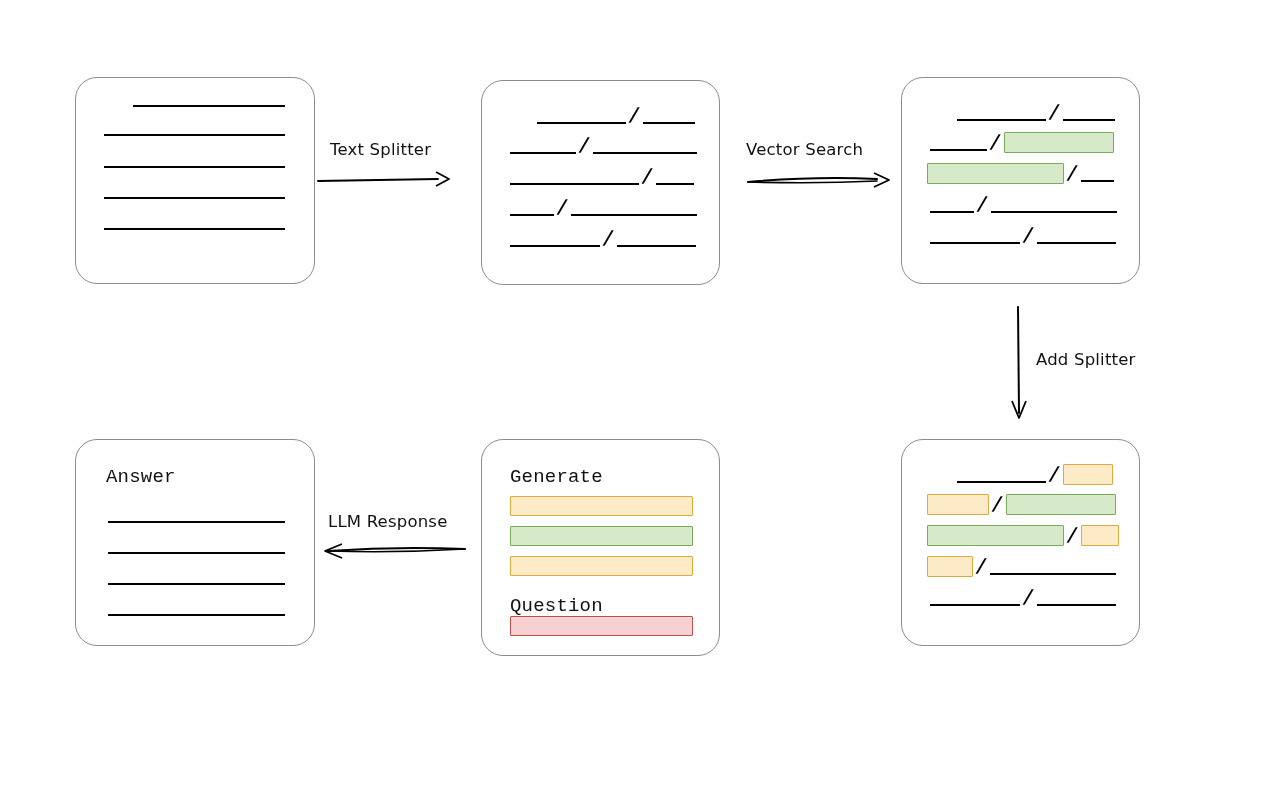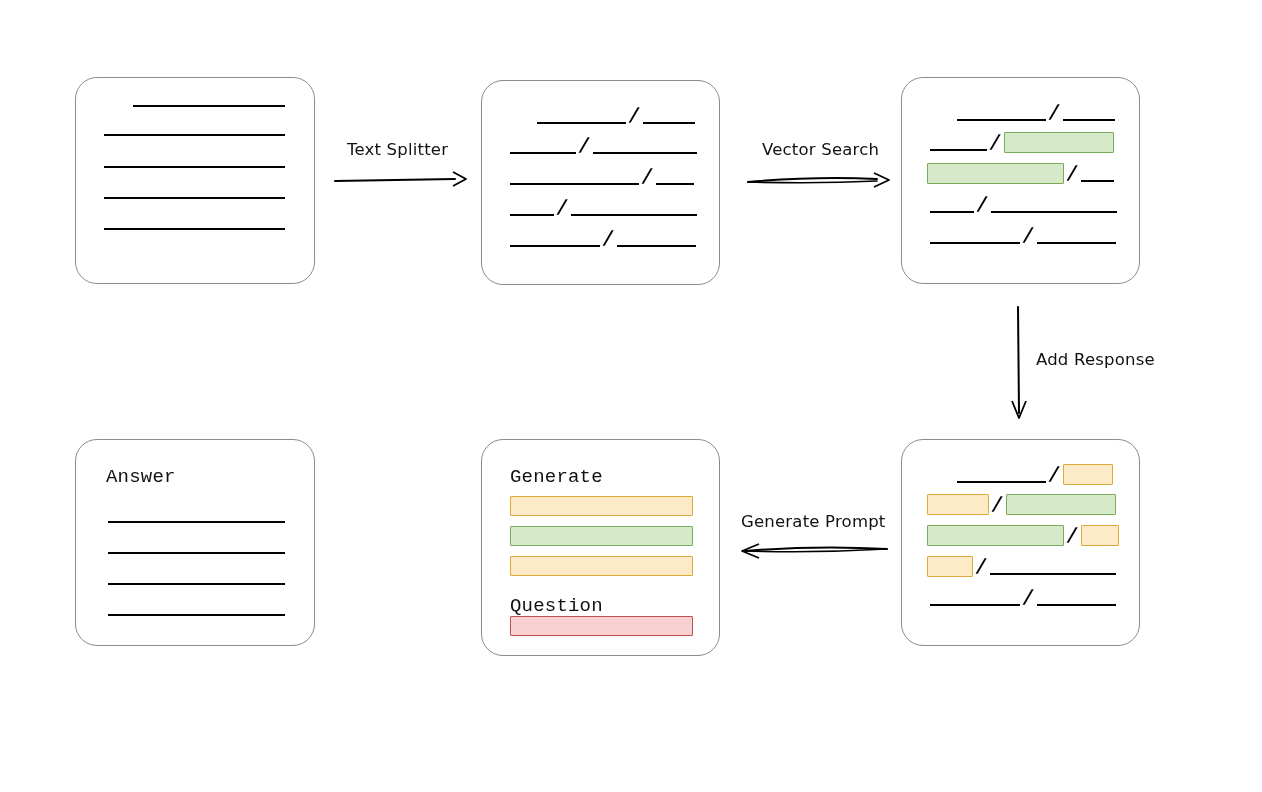--- a/index.html
+++ b/index.html
@@ -130,21 +130,21 @@
       </div>
       <div class="row" style="left:28px; top:98px;">
         <span class="seg-line" style="width:181px;"></span>
       </div>
       <div class="row" style="left:28px; top:129px;">
         <span class="seg-line" style="width:181px;"></span>
       </div>
     </div>
   </div>
 
-  <div class="arrow-wrap" style="left:333px; top:140px; width:140px; height:50px;">
+  <div class="arrow-wrap" style="left:316px; top:140px; width:140px; height:50px;">
     <div class="arrow-label" style="left:14px; top:0px;">Text Splitter</div>
     <svg class="arrow-svg" width="140" height="22" style="left:0; top:28px;">
       <path d="M2,13 L122,11" stroke="#000" stroke-width="2" fill="none" stroke-linecap="round"></path>
       <path d="M120,4 L133,11 L120,18" stroke="#000" stroke-width="1.8" fill="none" stroke-linejoin="round"></path>
     </svg>
   </div>
 
   <div class="card" style="left:481px; top:80px; width:239px; height:205px;">
     <div class="rows">
       <div class="row" style="left:55px; top:20px;">
@@ -169,21 +169,21 @@
       </div>
       <div class="row" style="left:28px; top:143px;">
         <span class="seg-line" style="width:90px;"></span>
         <span class="slash">/</span>
         <span class="seg-line" style="width:79px;"></span>
       </div>
     </div>
   </div>
 
   <div class="arrow-wrap" style="left:746px; top:140px; width:150px; height:50px;">
-    <div class="arrow-label" style="left:16px; top:0px;">Vector Search</div>
+    <div class="arrow-label" style="left:0px; top:0px;">Vector Search</div>
     <svg class="arrow-svg" width="150" height="24" style="left:0; top:28px;">
       <path d="M2,14 Q70,8 131,11" stroke="#000" stroke-width="2" fill="none" stroke-linecap="round"></path>
       <path d="M2,14 Q70,16 131,13" stroke="#000" stroke-width="1.6" fill="none" stroke-linecap="round"></path>
       <path d="M128,5 L143,12 L128,19" stroke="#000" stroke-width="1.8" fill="none" stroke-linejoin="round"></path>
     </svg>
   </div>
 
   <div class="card" style="left:901px; top:77px; width:239px; height:207px;">
     <div class="rows">
       <div class="row" style="left:55px; top:20px;">
@@ -208,21 +208,21 @@
       </div>
       <div class="row" style="left:28px; top:143px;">
         <span class="seg-line" style="width:90px;"></span>
         <span class="slash">/</span>
         <span class="seg-line" style="width:79px;"></span>
       </div>
     </div>
   </div>
 
   <div class="arrow-wrap" style="left:1006px; top:305px; width:170px; height:120px;">
-    <div class="arrow-label" style="left:30px; top:45px;">Add Response</div>
+    <div class="arrow-label" style="left:30px; top:45px;">Add Splitter</div>
     <svg class="arrow-svg" width="26" height="120" style="left:0; top:0;">
       <path d="M12,2 L13,108" stroke="#000" stroke-width="2" fill="none" stroke-linecap="round"></path>
       <path d="M6,96 L13,113 L20,96" stroke="#000" stroke-width="1.8" fill="none" stroke-linejoin="round"></path>
     </svg>
   </div>
 
   <div class="card" style="left:901px; top:439px; width:239px; height:207px;">
     <div class="rows">
       <div class="row" style="left:55px; top:20px;">
         <span class="seg-line" style="width:89px;"></span>
@@ -245,41 +245,41 @@
         <span class="seg-line" style="width:126px;"></span>
       </div>
       <div class="row" style="left:28px; top:143px;">
         <span class="seg-line" style="width:90px;"></span>
         <span class="slash">/</span>
         <span class="seg-line" style="width:79px;"></span>
       </div>
     </div>
   </div>
 
-  <div class="arrow-wrap" style="left:737px; top:512px; width:155px; height:50px;">
-    <div class="arrow-label" style="left:4px; top:0px;">Generate Prompt</div>
-    <svg class="arrow-svg" width="155" height="24" style="left:0; top:27px;">
-      <path d="M150,10 Q80,6 8,12" stroke="#000" stroke-width="2" fill="none" stroke-linecap="round"></path>
-      <path d="M150,10 Q80,14 8,12" stroke="#000" stroke-width="1.5" fill="none" stroke-linecap="round"></path>
-      <path d="M22,5 L5,12 L22,19" stroke="#000" stroke-width="1.8" fill="none" stroke-linejoin="round"></path>
-    </svg>
-  </div>
 
   <div class="card" style="left:481px; top:439px; width:239px; height:217px;">
     <div class="card-heading" style="left:28px; top:26px;">Generate</div>
 
     <div class="bar yellow" style="left:28px; top:56px; width:183px;"></div>
     <div class="bar green" style="left:28px; top:86px; width:183px;"></div>
     <div class="bar yellow" style="left:28px; top:116px; width:183px;"></div>
 
     <div class="card-heading" style="left:28px; top:155px;">Question</div>
 
     <div class="bar red" style="left:28px; top:176px; width:183px;"></div>
   </div>
 
+  <div class="arrow-wrap" style="left:320px; top:512px; width:150px; height:50px;">
+    <div class="arrow-label" style="left:8px; top:0px;">LLM Response</div>
+    <svg class="arrow-svg" width="150" height="24" style="left:0; top:27px;">
+      <path d="M145,10 Q78,7 8,12" stroke="#000" stroke-width="2" fill="none" stroke-linecap="round"></path>
+      <path d="M145,10 Q78,14 8,12" stroke="#000" stroke-width="1.5" fill="none" stroke-linecap="round"></path>
+      <path d="M22,5 L5,12 L22,19" stroke="#000" stroke-width="1.8" fill="none" stroke-linejoin="round"></path>
+    </svg>
+  </div>
 
   <div class="card" style="left:75px; top:439px; width:240px; height:207px;">
     <div class="card-heading" style="left:30px; top:26px;">Answer</div>
     <div class="rows">
       <div class="row" style="left:32px; top:60px;">
         <span class="seg-line" style="width:177px;"></span>
       </div>
       <div class="row" style="left:32px; top:91px;">
         <span class="seg-line" style="width:177px;"></span>
       </div>

